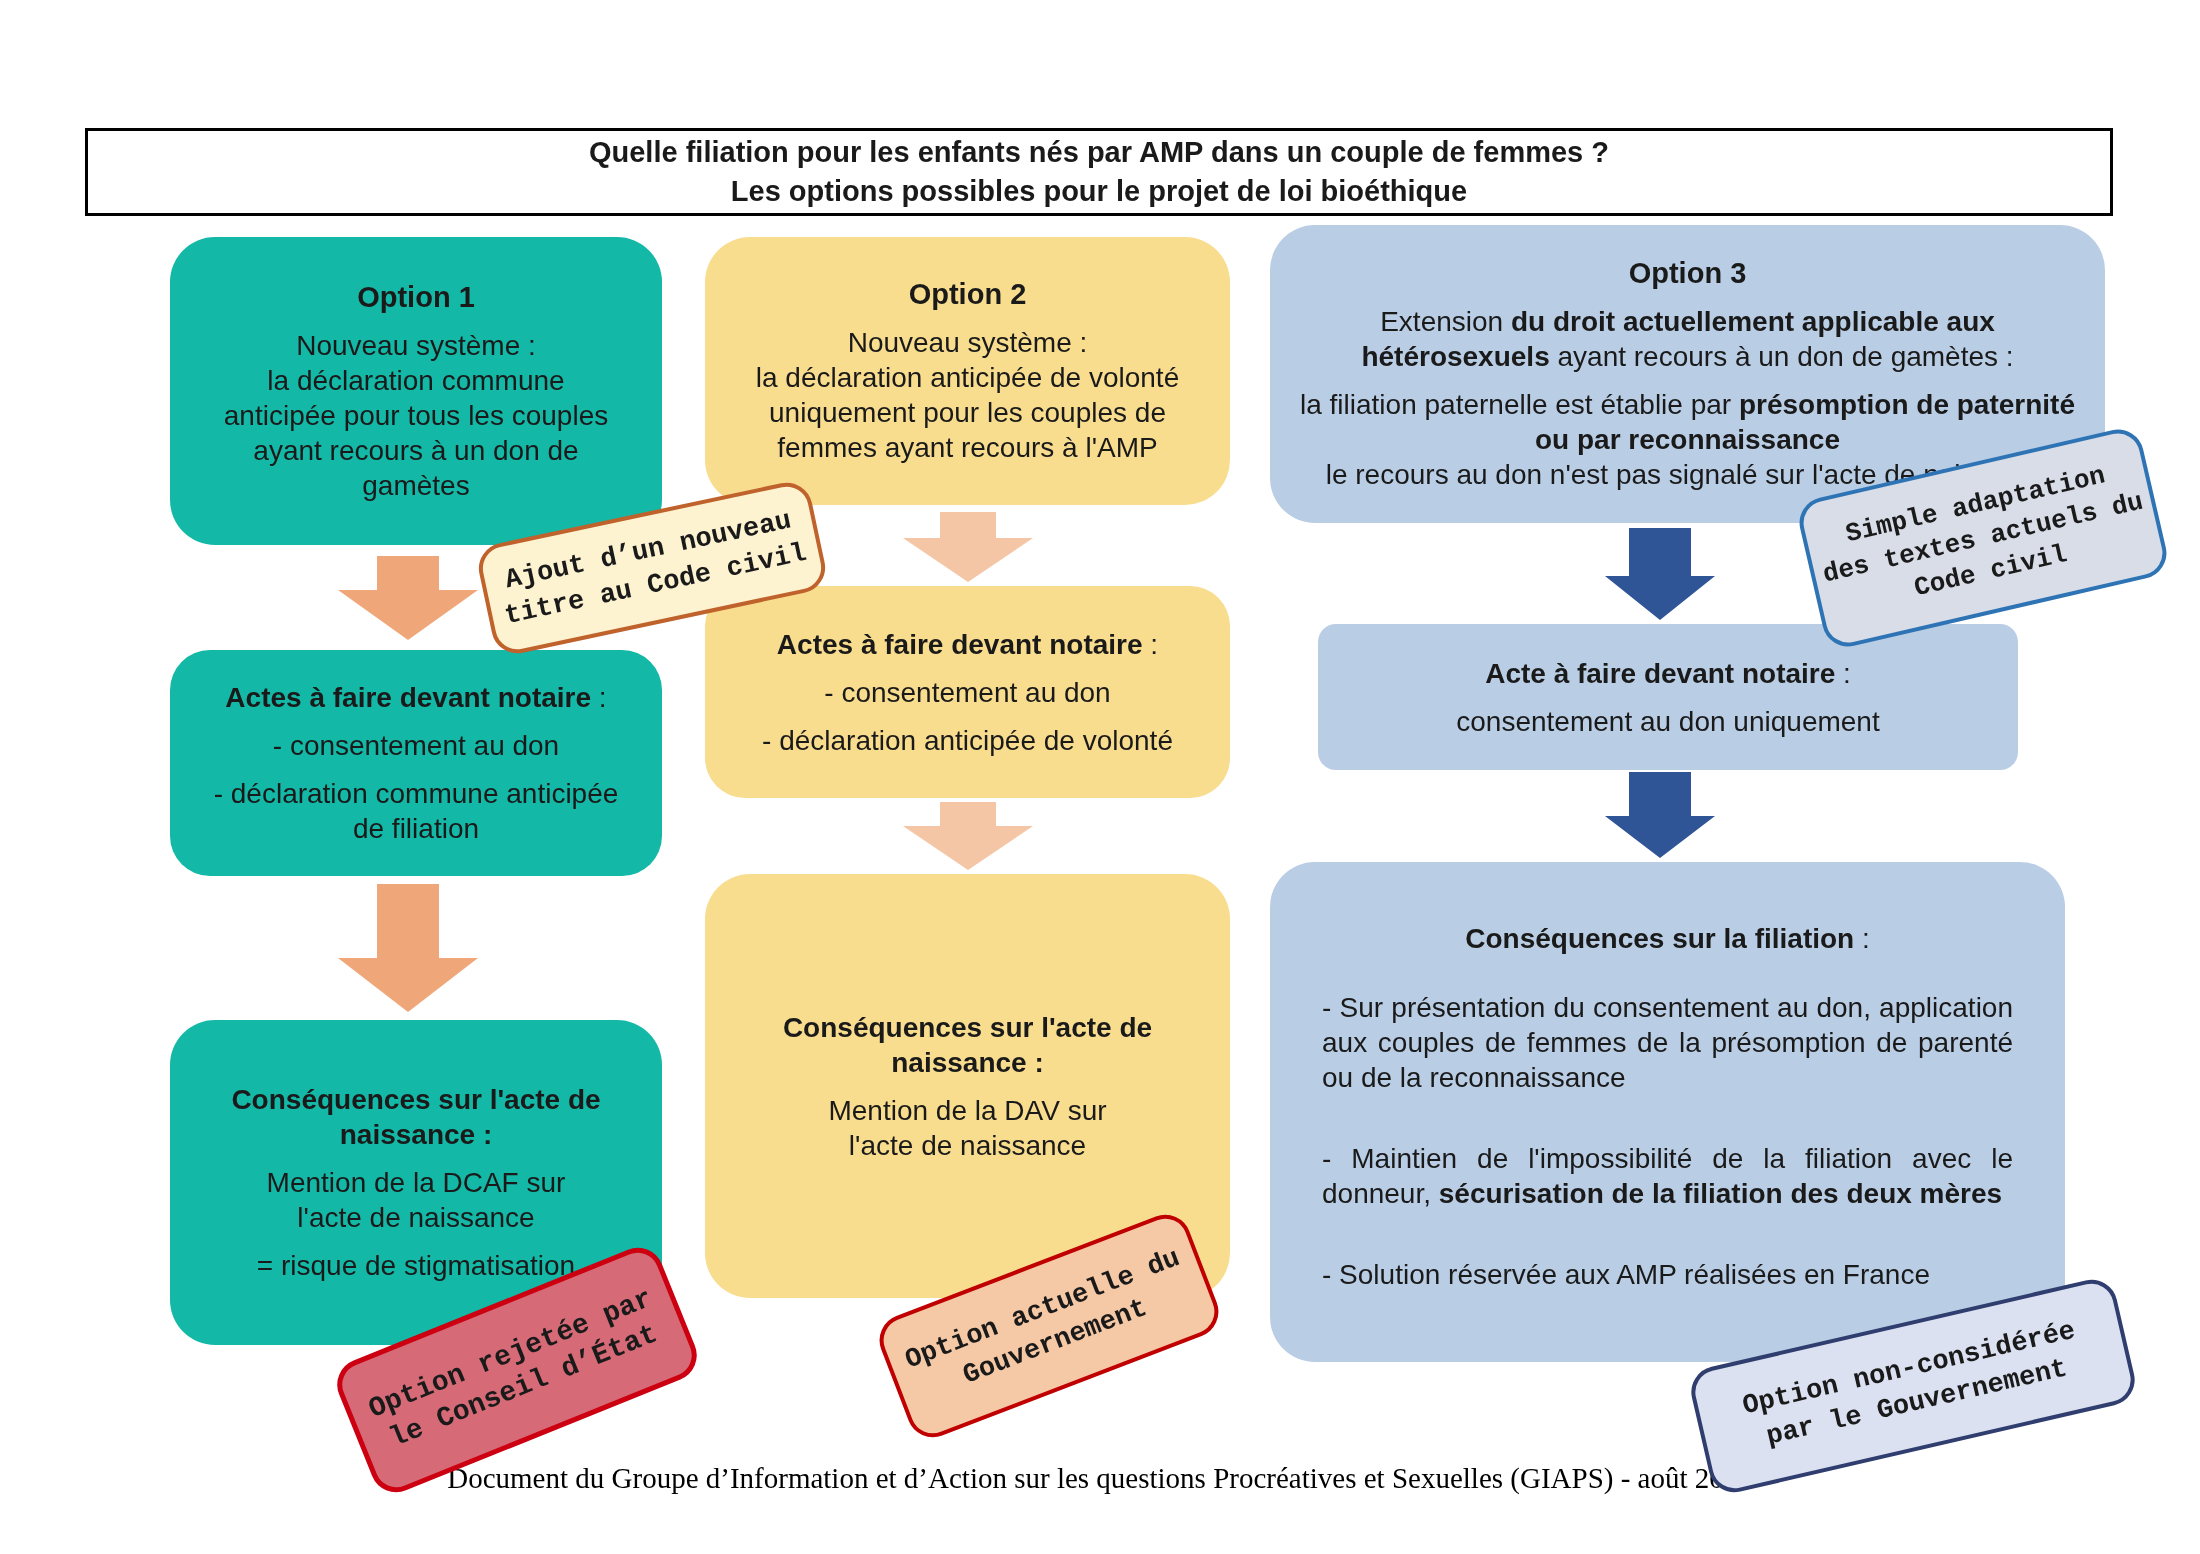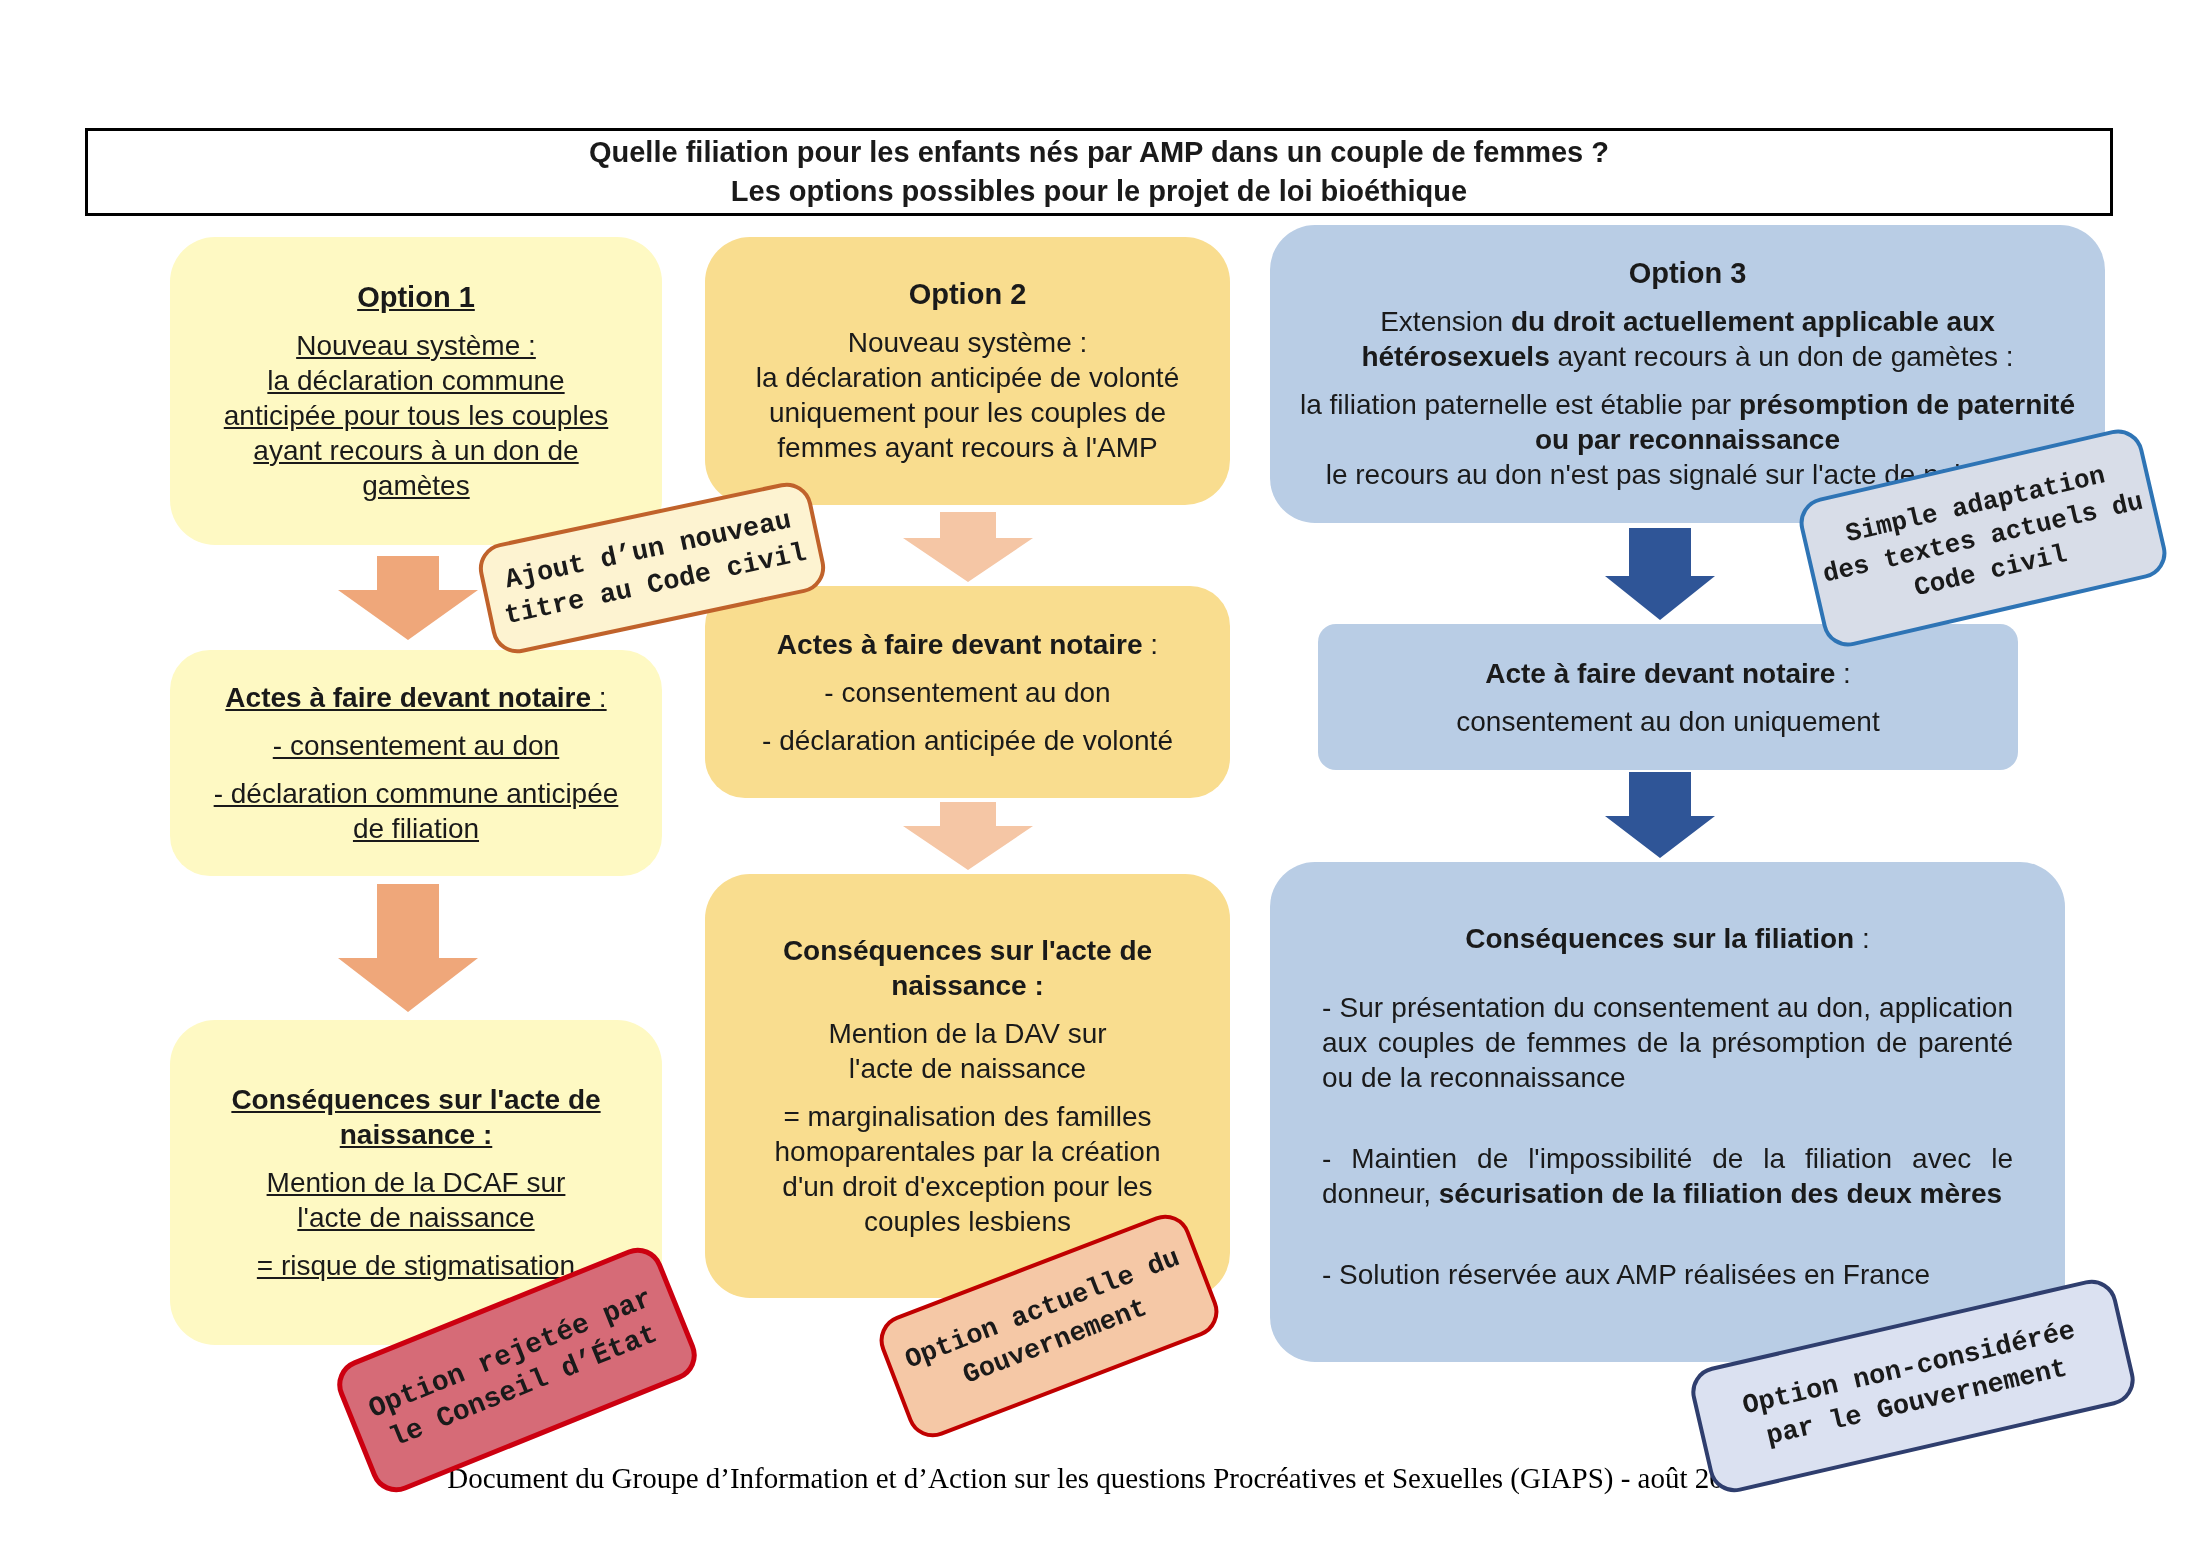--- a/index.html
+++ b/index.html
@@ -8,21 +8,21 @@
 
   .title-box{position:absolute;left:85px;top:128px;width:2022px;height:82px;
              border:3px solid #000;display:flex;flex-direction:column;
              align-items:center;justify-content:center;font-weight:bold;
              font-size:29px;line-height:39px;text-align:center;background:#fff;}
 
   .box{position:absolute;display:flex;flex-direction:column;align-items:center;
        justify-content:center;text-align:center;border-radius:45px;
        font-size:28px;line-height:35px;padding:14px 24px;box-sizing:border-box;}
   .box > * + *{margin-top:13px;}
-  .box.orange{background:#fef9c3;text-decoration:underline;}
+  .box.orange{background:#14b8a6;}
   .box.yellow{background:#F9DD8F;}
   .box.blue{background:#B9CDE5;}
   .box-title{font-weight:bold;font-size:29px;}
   .pre{white-space:pre-line;}
   p{margin:12px;}
   .left-text{align-items:stretch;text-align:left;}
   .just{text-align:justify;}
   .allbold{font-weight:bold;}
   .sm-radius{border-radius:26px;}
 
@@ -103,24 +103,20 @@
 
   <svg class="arrow" style="left:903px;top:802px;" width="130" height="68">
     <polygon points="37,0 93,0 93,24 130,24 65,68 0,24 37,24" fill="#F5C6A5"></polygon>
   </svg>
 
   <div class="box yellow" style="left:705px;top:874px;width:525px;height:424px;">
     <div class="pre"><b>Conséquences sur l'acte de
 naissance :</b></div>
     <div class="pre">Mention de la DAV sur
 l'acte de naissance</div>
-    <div class="pre">= marginalisation des familles
-homoparentales par la création
-d'un droit d'exception pour les
-couples lesbiens</div>
   </div>
 
   <div class="box blue" style="left:1270px;top:225px;width:835px;height:298px;">
     <div class="box-title">Option 3</div>
     <div><span>Extension </span><b>du droit actuellement applicable aux hétérosexuels</b><span> ayant recours à un don de gamètes :</span></div>
     <div class="pre"><span>la filiation paternelle est établie par </span><b>présomption de paternité ou par reconnaissance</b><span>
 le recours au don n'est pas signalé sur l'acte de naissance</span></div>
   </div>
 
   <svg class="arrow" style="left:1605px;top:528px;" width="110" height="92">

